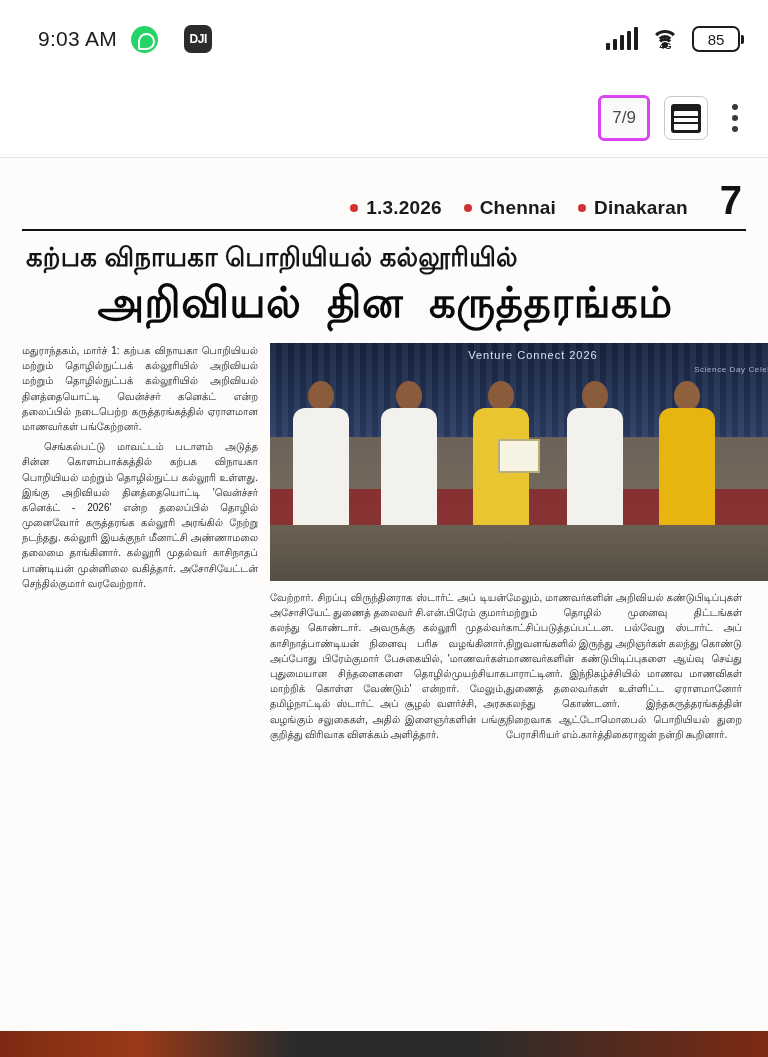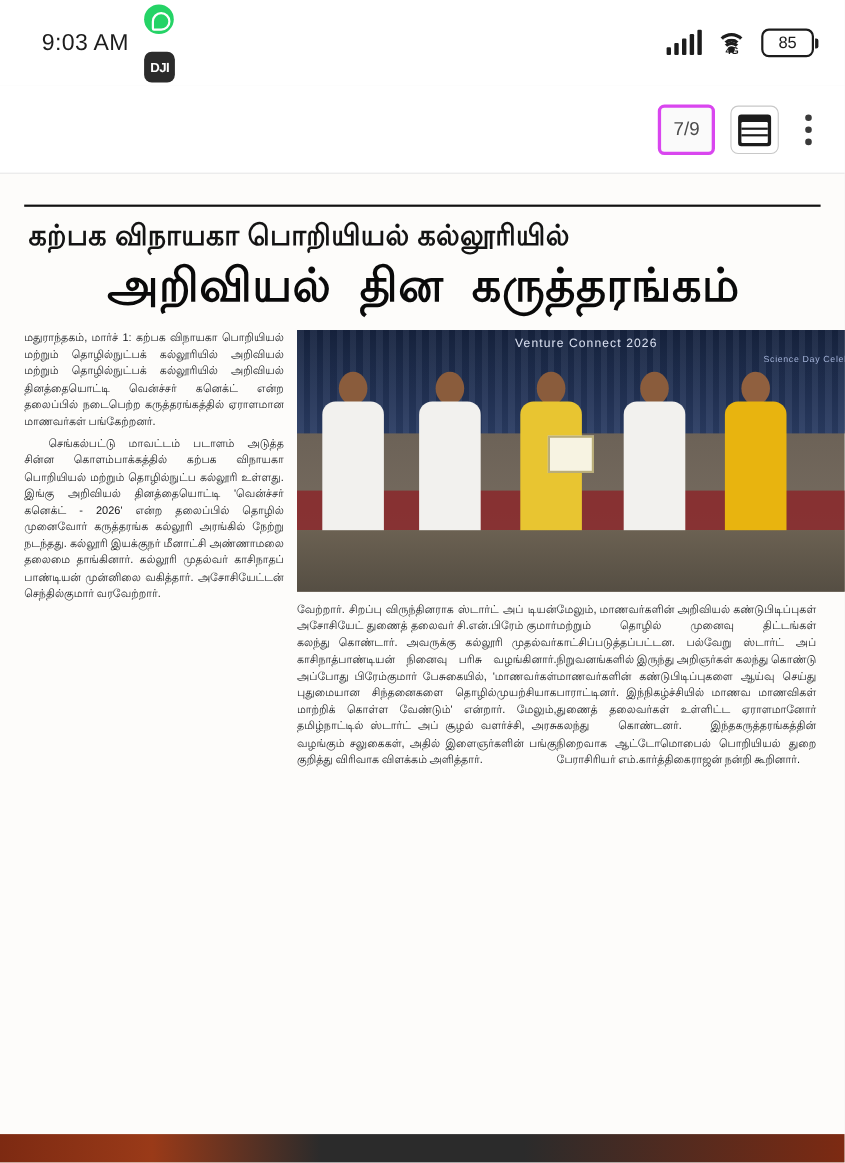--- a/index.html
+++ b/index.html
@@ -29,24 +29,23 @@
     flex: 0 0 auto;
   }
   .status-time {
     font-size: 21px;
     color: #1c1c1c;
     letter-spacing: 0.3px;
     font-family: "Liberation Sans", sans-serif;
   }
   .status-left-icons {
     display: flex;
-    align-items: flex-start;
-    gap: 16px;
+    align-items: flex-end;
+    gap: 26px;
     margin-left: 14px;
-    flex-direction: column;
   }
   .wa-icon {
     width: 27px; height: 27px;
     border-radius: 50%;
     background: #25D366;
     position: relative;
   }
   .wa-icon::after {
     content: "";
     position: absolute;
@@ -420,20 +419,26 @@
     <div class="kebab">
       <i></i>
         <i></i>
         <i></i>
     </div>
   </div>
 
   <div class="paper-scroll">
     <div class="paper">
 
+      <div class="dateline">
+        <div class="dateline-item">1.3.2026</div>
+        <div class="dateline-item">Chennai</div>
+        <div class="dateline-item">Dinakaran</div>
+        <div class="page-number">7</div>
+      </div>
 
       <div class="rule"></div>
 
       <div class="kicker">கற்பக விநாயகா பொறியியல் கல்லூரியில்</div>
       <div class="headline">அறிவியல் தின கருத்தரங்கம்</div>
 
       <div class="body-wrap">
 
         <div class="col">
           <p class="col-1-top">மதுராந்தகம், மார்ச் 1: கற்பக விநாயகா பொறியியல் மற்றும் தொழில்நுட்பக் கல்லூரியில் அறிவியல் மற்றும் தொழில்நுட்பக் கல்லூரியில் அறிவியல் தினத்தையொட்டி வென்ச்சர் கனெக்ட் என்ற தலைப்பில் நடைபெற்ற கருத்தரங்கத்தில் ஏராளமான மாணவர்கள் பங்கேற்றனர்.</p>

